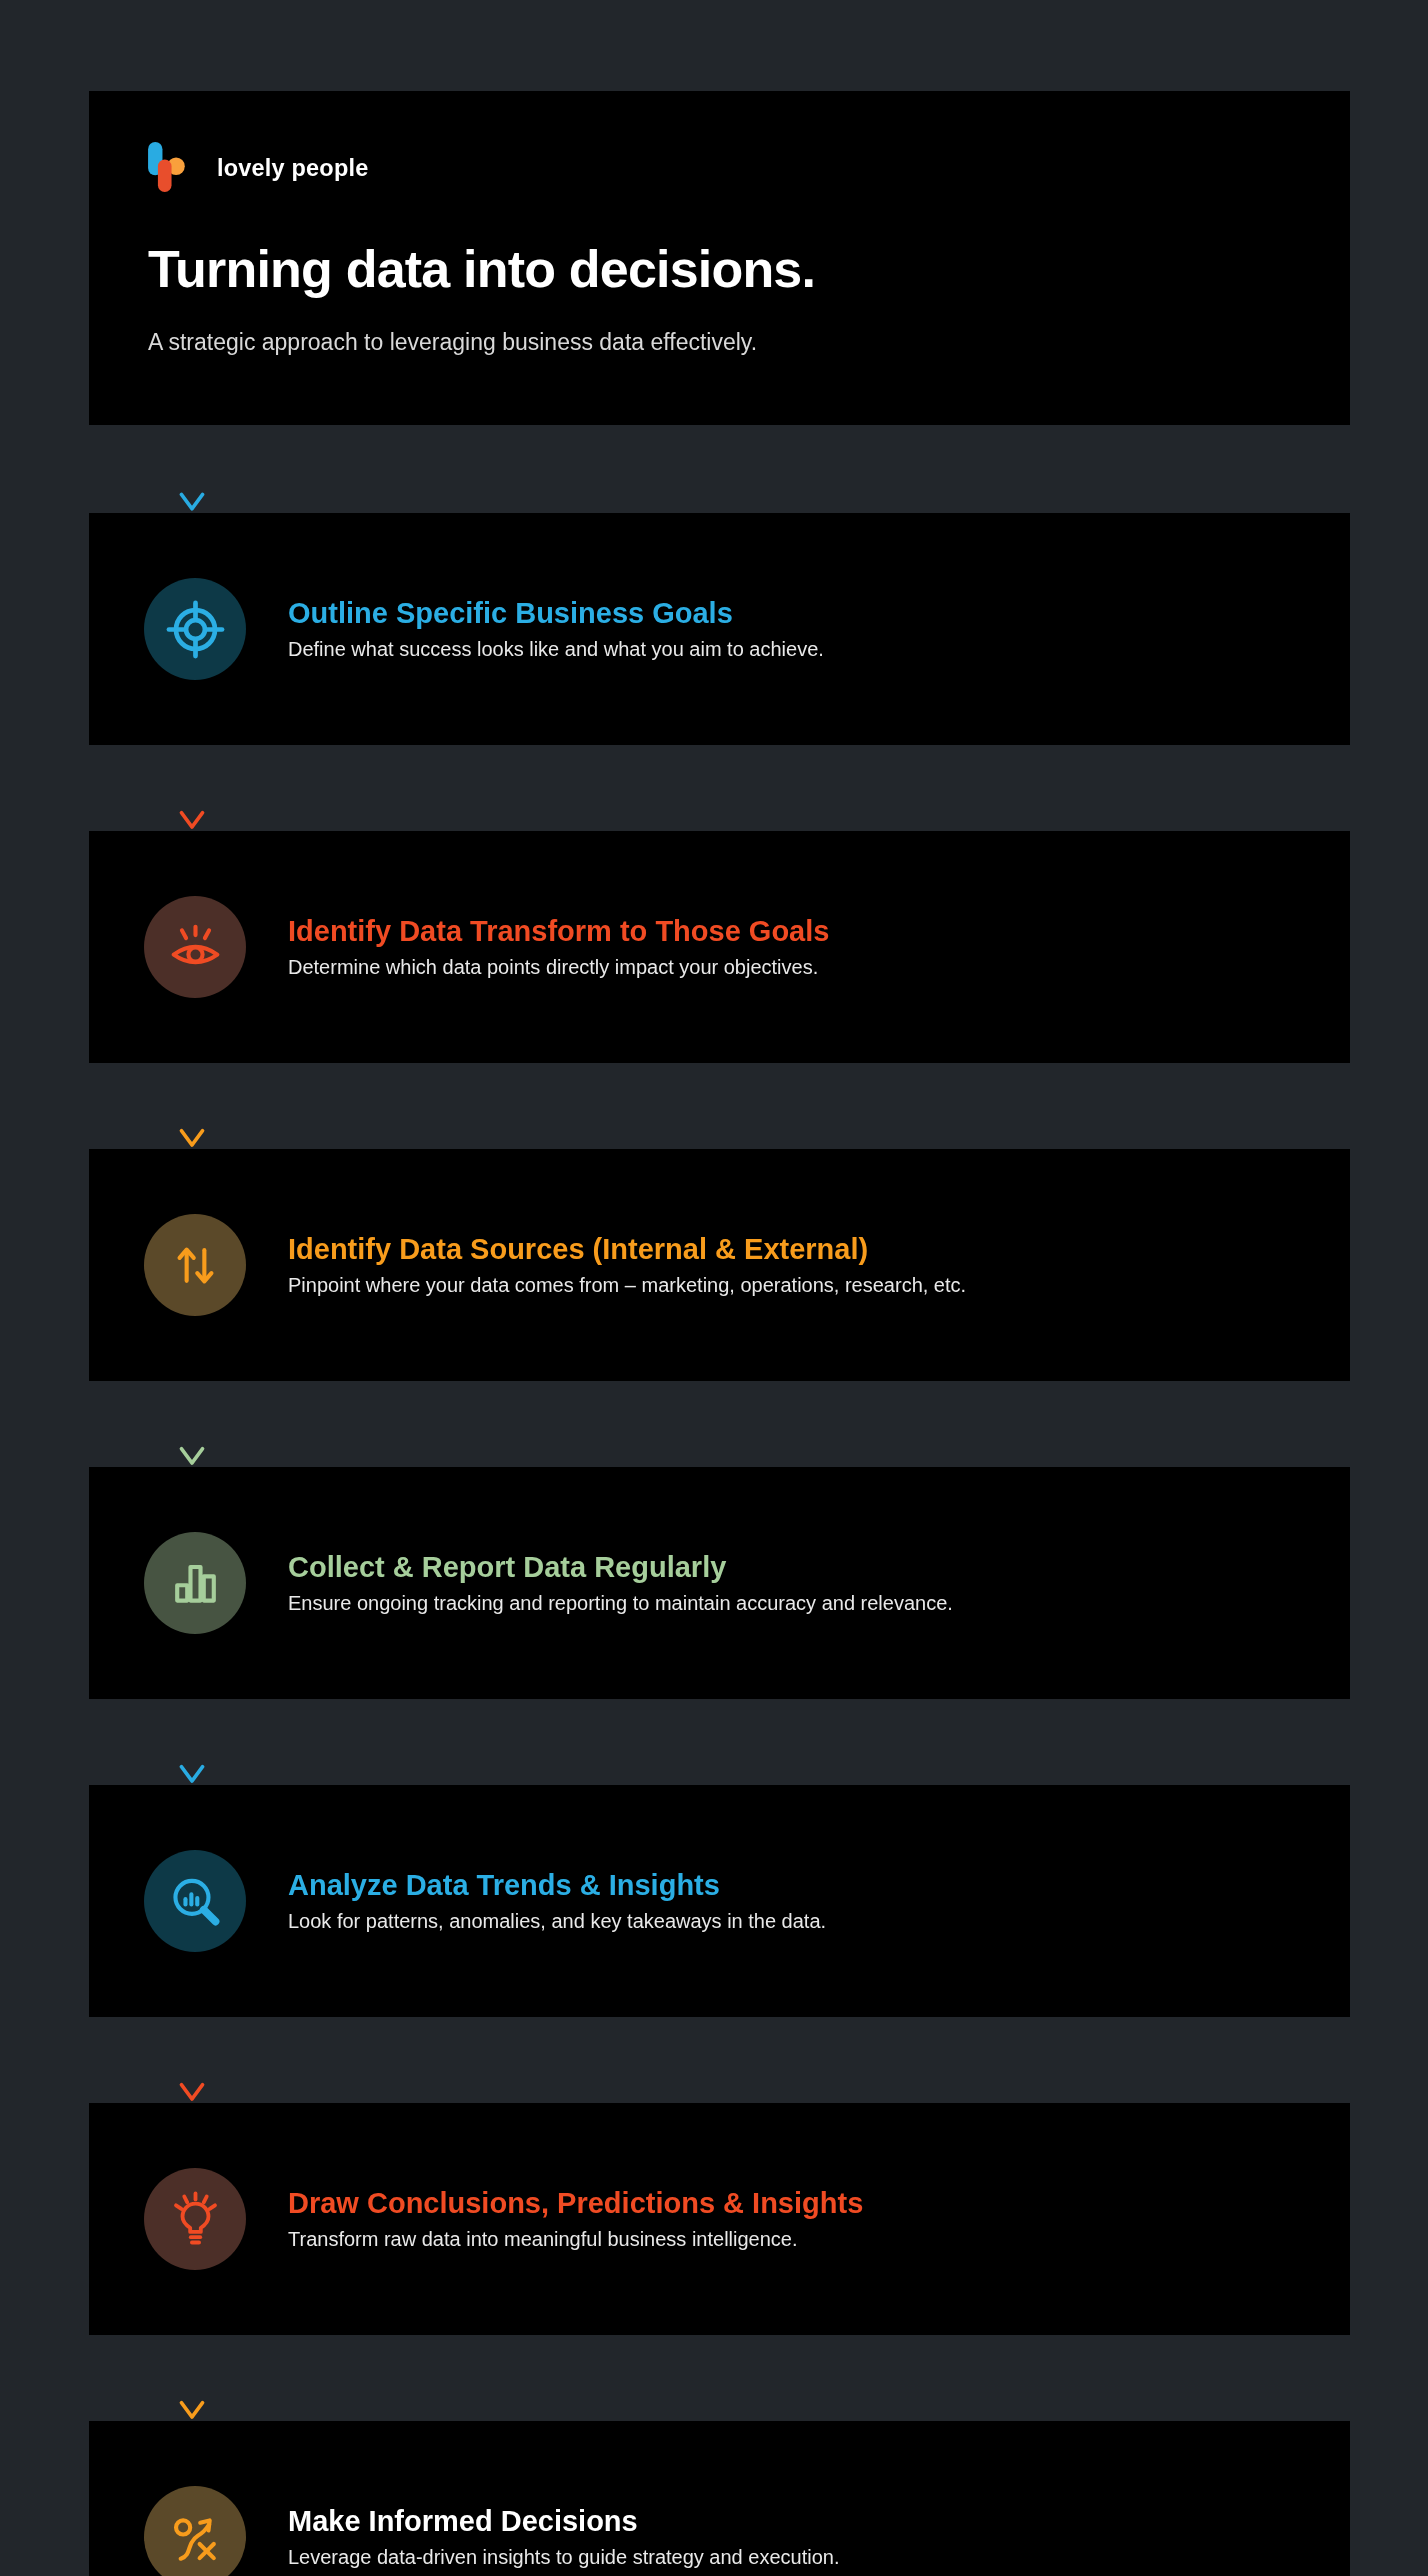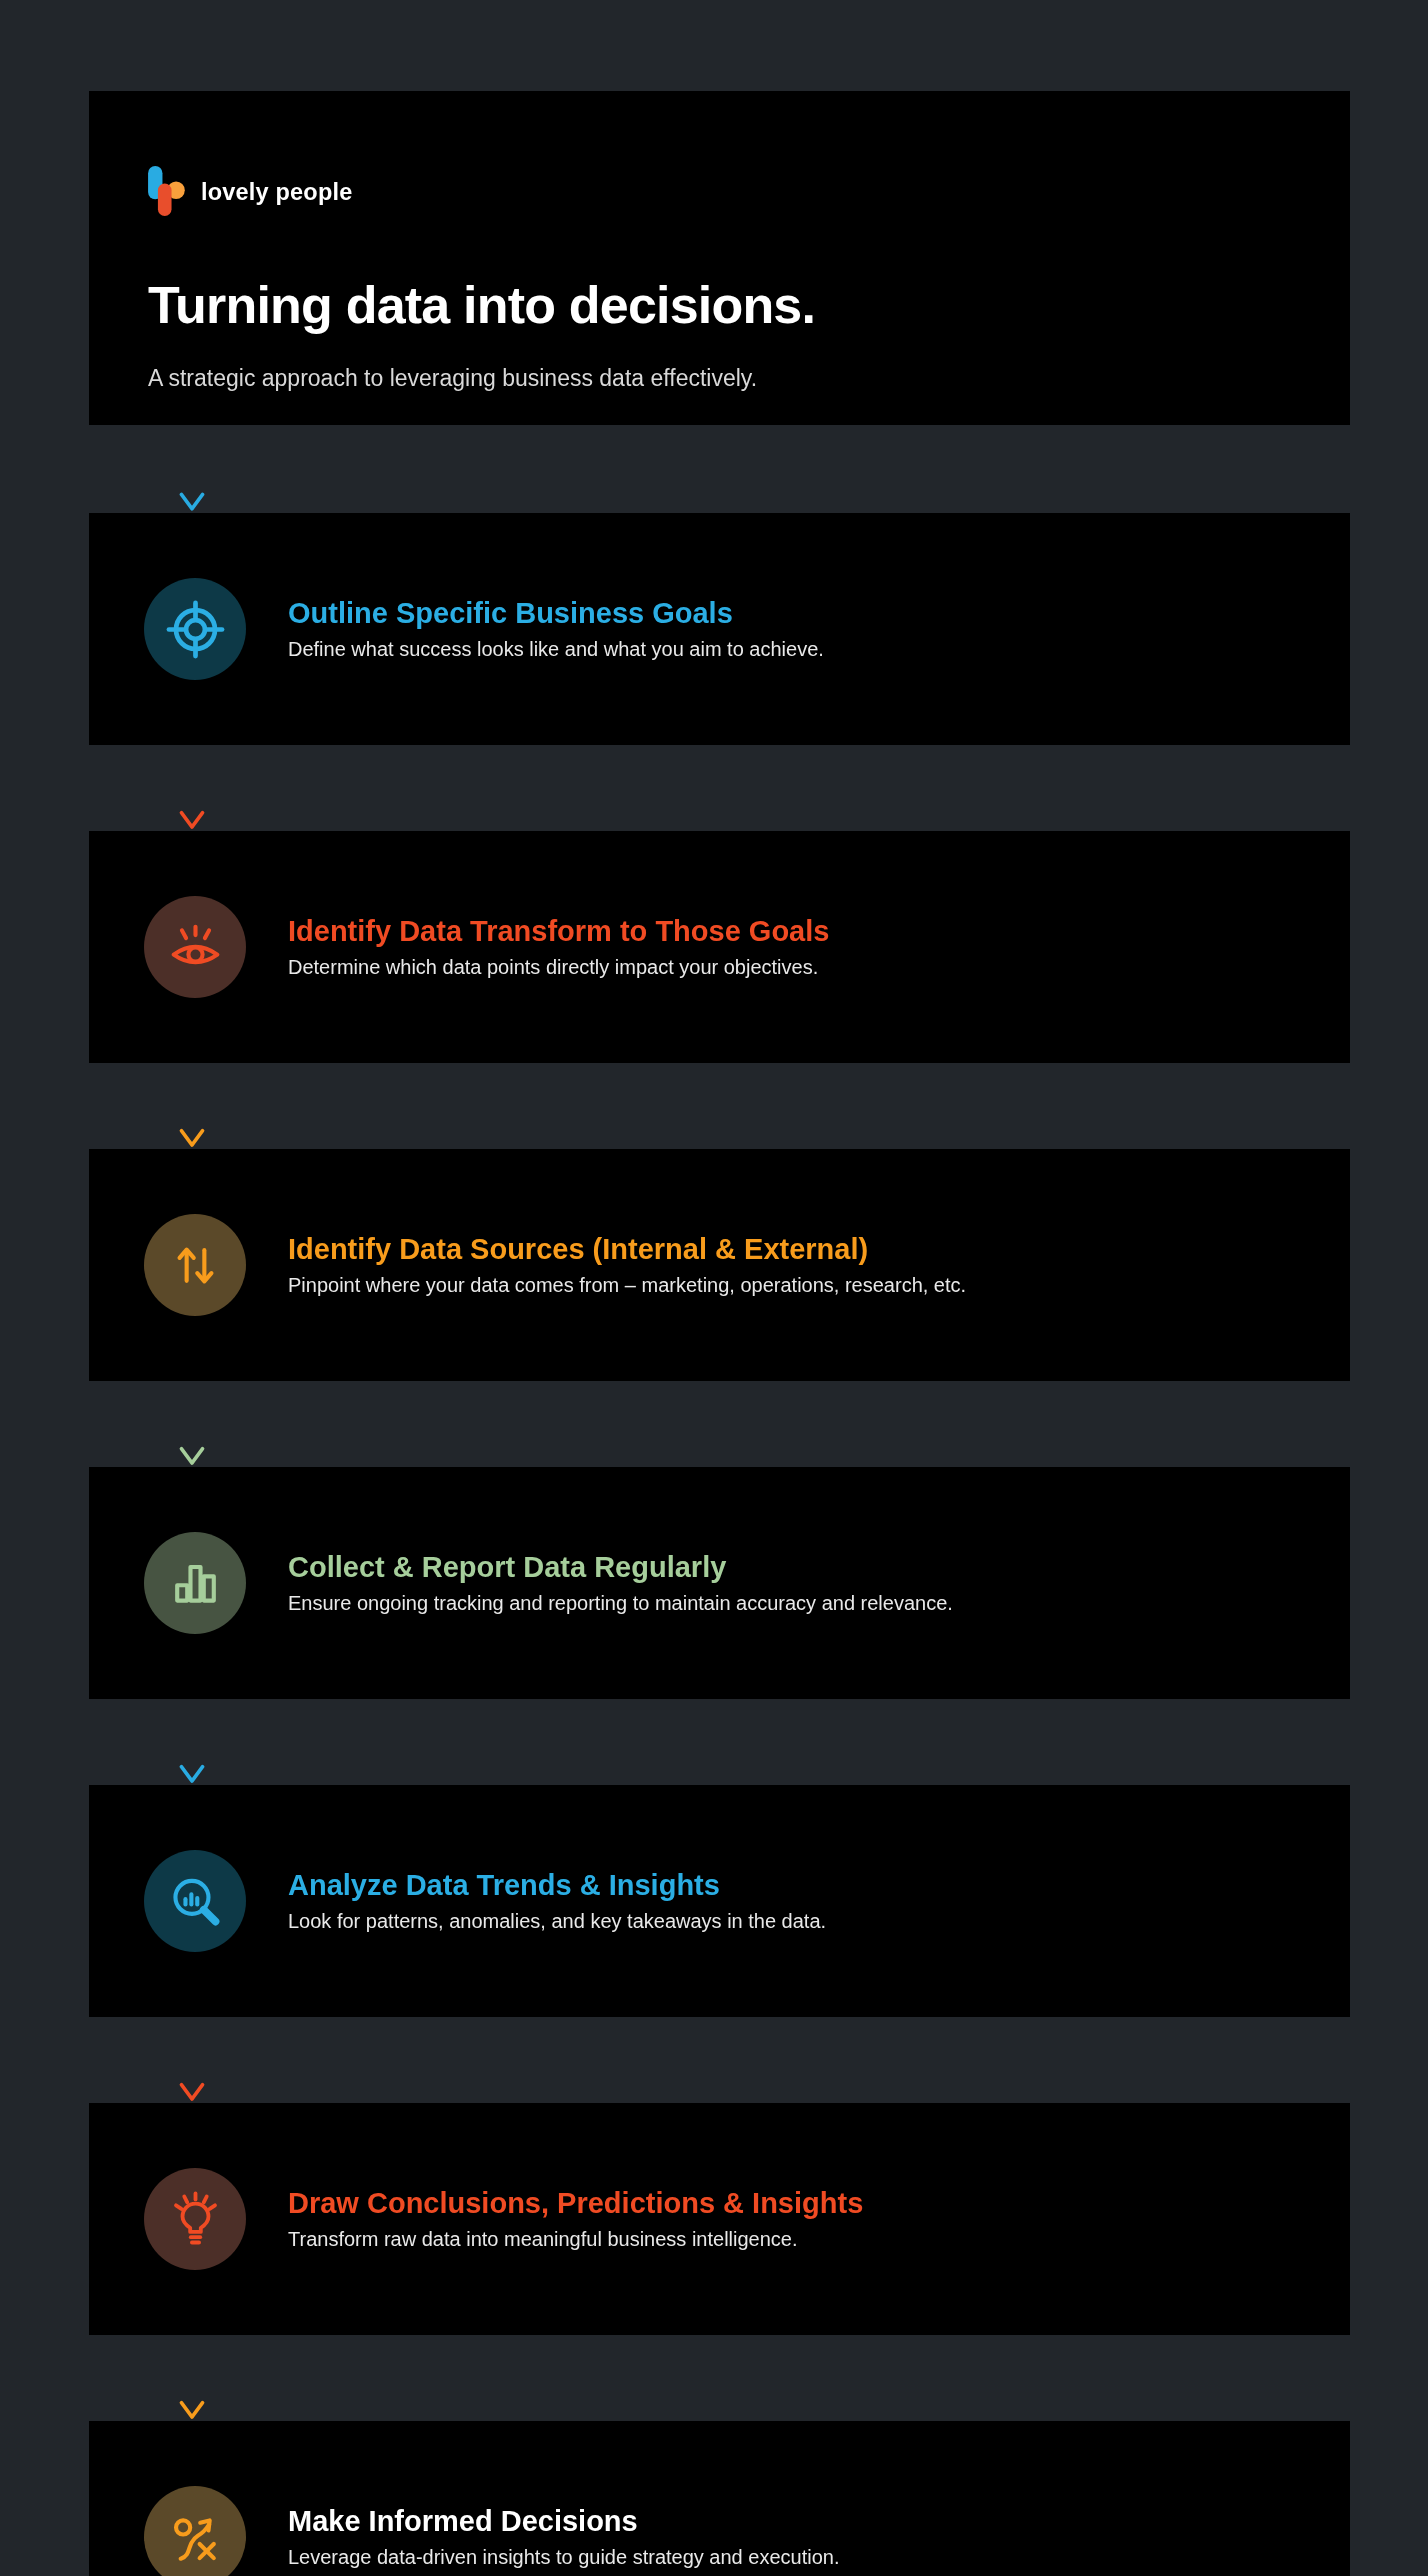--- a/index.html
+++ b/index.html
@@ -6,24 +6,24 @@
   body {
     width:1428px; height:2576px;
     font-family:"Liberation Sans", sans-serif;
     position:relative; overflow:hidden;
   }
   .stack { position:absolute; left:89px; top:91px; width:1261px; }
   .card { background:#000000; box-sizing:border-box; }
 
   
   .header-card { height:334px; padding-left:59px; }
-  .logo-row { display:flex; align-items:center; gap:15px; padding-top:75px; }
+  .logo-row { display:flex; align-items:center; gap:31px; padding-top:51px; }
   .logo-mark { width:38px; height:53px; display:block; }
   .logo-text { color:#FFFFFF; font-size:23.5px; font-weight:bold; letter-spacing:0.2px; }
-  .header-title { margin:60px 0 0 0; color:#FFFFFF; font-size:52px; font-weight:bold;
+  .header-title { margin:48px 0 0 0; color:#FFFFFF; font-size:52px; font-weight:bold;
                   letter-spacing:-0.8px; line-height:1; }
   .header-sub { margin:36px 0 0 0; color:#D9D9D9; font-size:23px; line-height:1; }
 
   
   .step-card { height:232px; display:flex; align-items:center; padding-left:55px; }
   .icon-circle { width:102px; height:102px; border-radius:50%;
                  display:flex; align-items:center; justify-content:center; flex:0 0 auto; }
   .icon-svg { width:59px; height:59px; display:block; }
   .step-text { margin-left:42px; }
   .step-title { margin:0; font-size:29px; font-weight:bold; line-height:1; letter-spacing:0; white-space:nowrap; }

